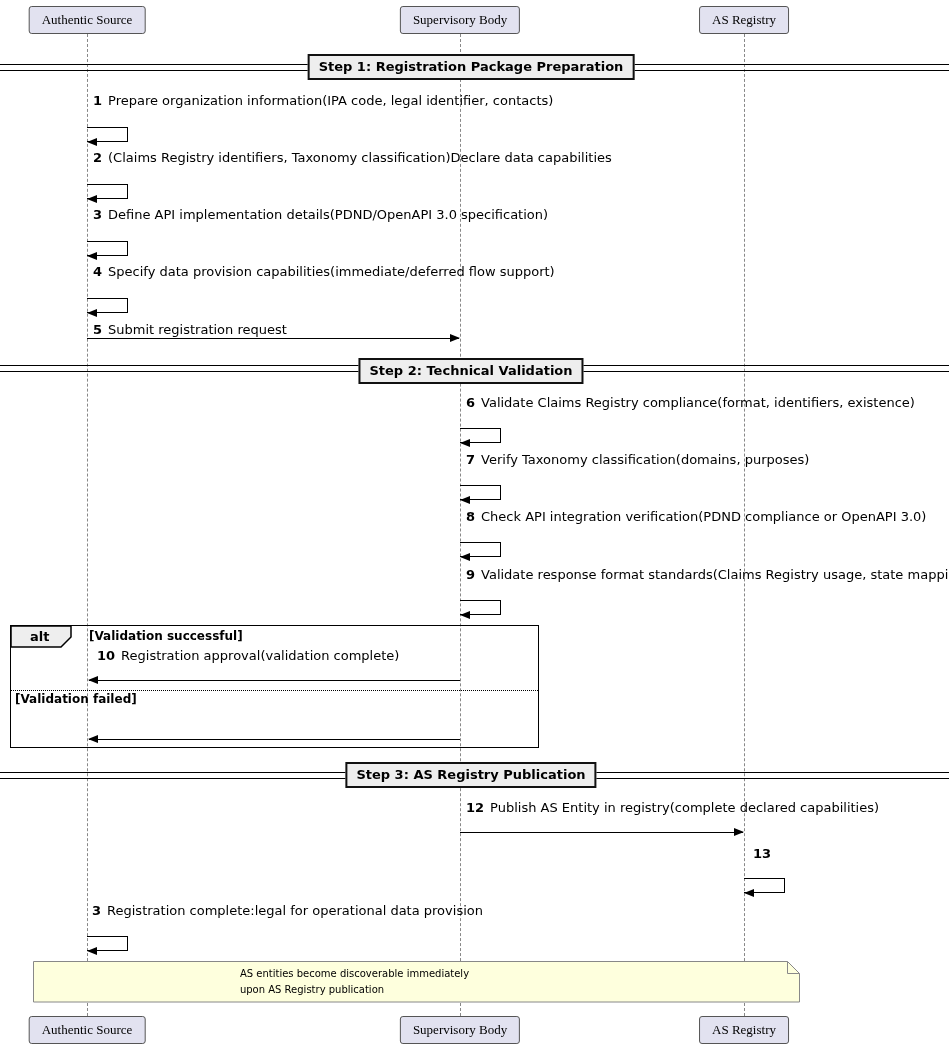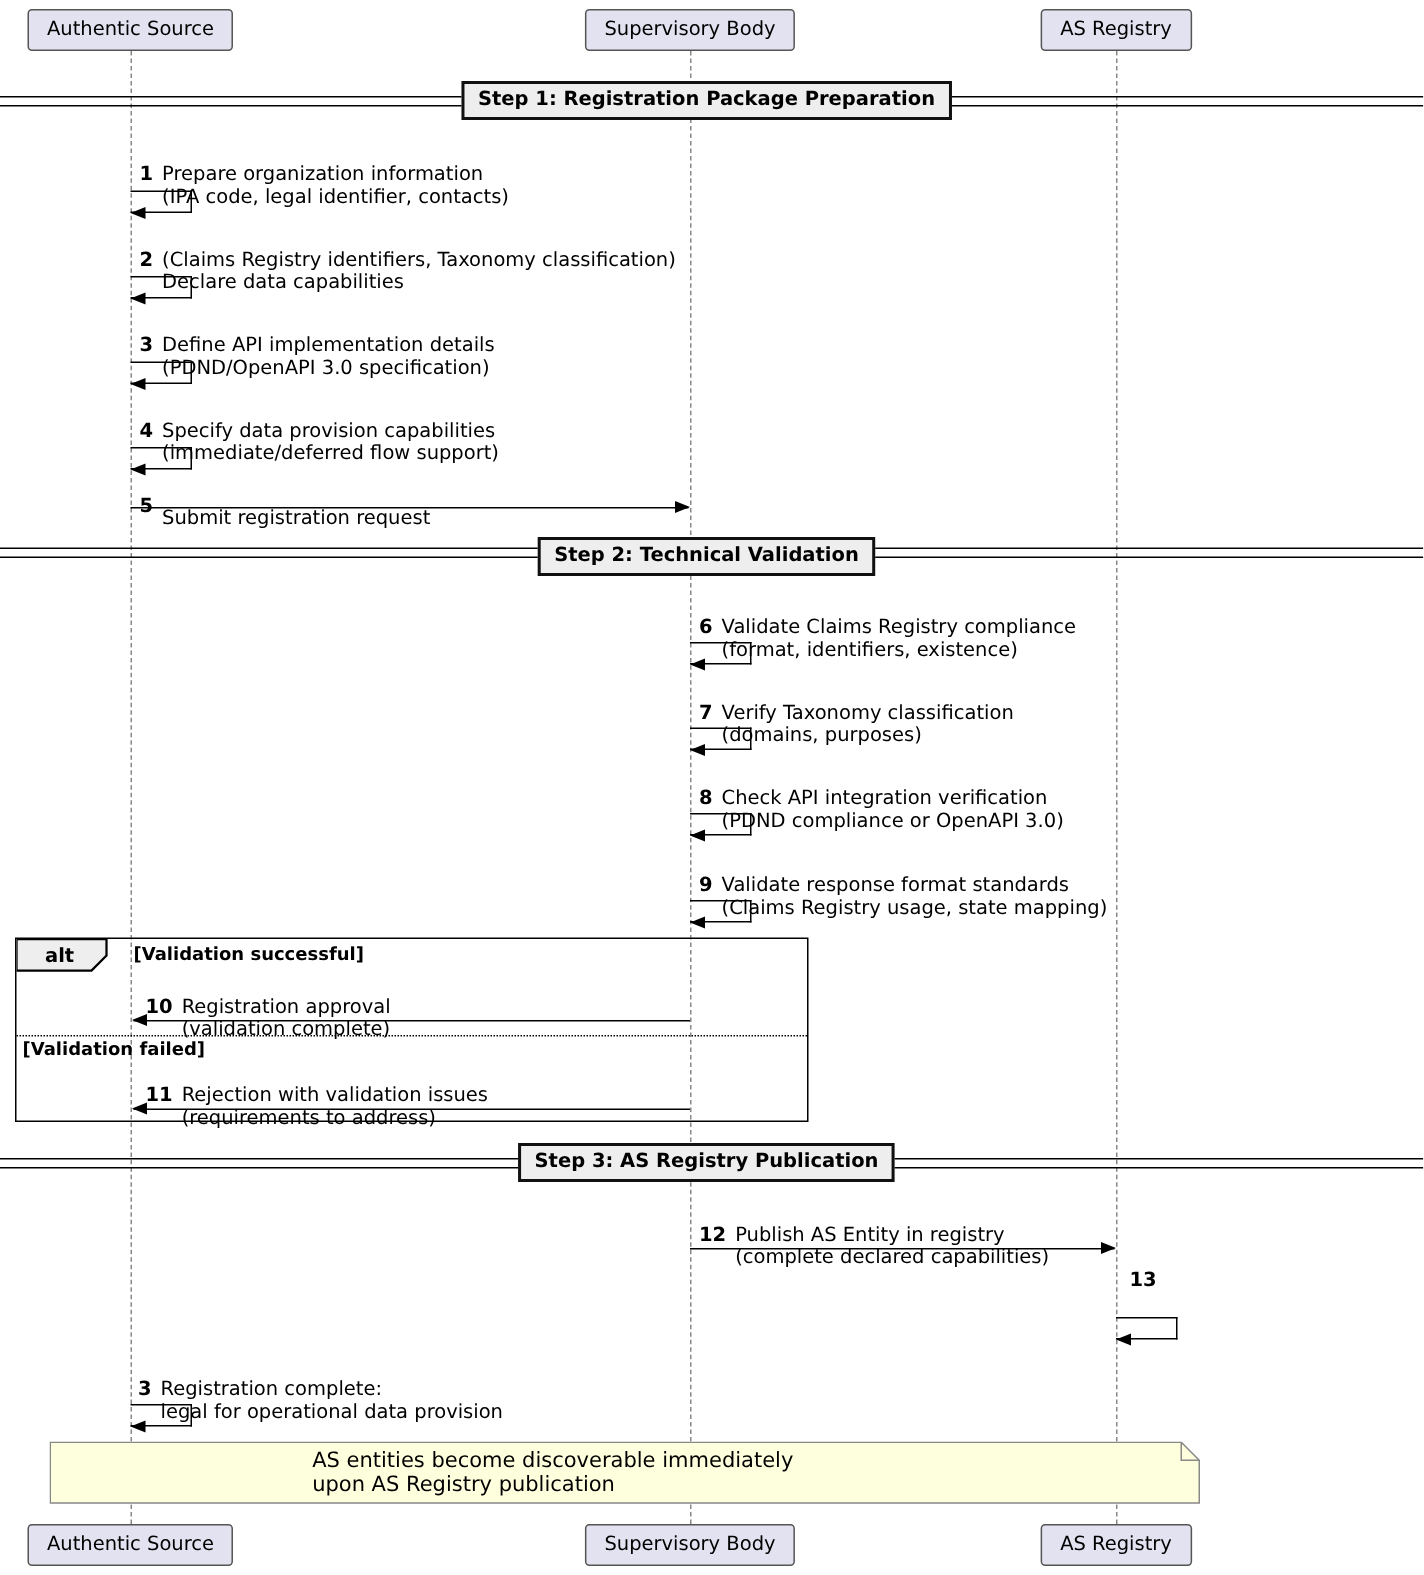--- a/index.html
+++ b/index.html
@@ -7,53 +7,53 @@
     position:relative;width:949px;height:1050px;background:#fff;
     font-family:"DejaVu Sans","Liberation Sans",sans-serif;color:#000;
     overflow:hidden;
   }
   
   .lifeline{position:absolute;top:34px;height:982px;width:0;border-left:1px dashed #888;}
   
   .participant{
     position:absolute;transform:translateX(-50%);
     background:#E2E2F0;border:1px solid #555;border-radius:3px;
-    font-size:13px;line-height:16px;padding:5px 12px;white-space:nowrap;
+    font-size:13px;line-height:16px;padding:5px 12px;white-space:nowrap;font-family:Liberation Serif, serif;
   }
   
   .dline{position:absolute;left:0;width:949px;height:0;border-top:1px solid #000;}
   
   .divider-box{
     position:absolute;left:471px;transform:translateX(-50%);
     background:#EEEEEE;border:2px solid #111;
     font-weight:bold;font-size:13px;line-height:16px;padding:3px 9px;white-space:nowrap;
   }
   
   .msg{position:absolute;display:flex;align-items:center;gap:6px;font-size:13px;line-height:15px;white-space:nowrap;}
   .msg .num{font-weight:bold;}
-  .msg .lines{display:flex;flex-direction:column;margin-top:16px;}
+  .msg .lines{display:flex;flex-direction:row;}
   
   .loop{position:absolute;width:40px;height:13px;border-top:1px solid #000;border-right:1px solid #000;border-bottom:1px solid #000;}
   .ah-left{position:absolute;width:0;height:0;border-top:4.5px solid transparent;border-bottom:4.5px solid transparent;border-right:10px solid #000;}
   .loop .ah-left{left:0;bottom:-5px;}
   .ah-right{position:absolute;width:0;height:0;border-top:4.5px solid transparent;border-bottom:4.5px solid transparent;border-left:10px solid #000;}
   
   .arrow{position:absolute;height:0;border-top:1px solid #000;}
   .arrow .ah-right{right:-1px;top:-5px;}
   .arrow .ah-left{left:-1px;top:-5px;}
   
   .alt-frame{position:absolute;left:10px;top:625px;width:529px;height:123px;border:1.5px solid #000;box-sizing:border-box;}
   .alt-pentagon{position:absolute;left:0;top:0;}
   .alt-pentagon text{font-weight:bold;font-size:13px;font-family:"DejaVu Sans","Liberation Sans",sans-serif;}
   .guard{position:absolute;font-weight:bold;font-size:12px;line-height:14px;white-space:nowrap;}
   .alt-separator{position:absolute;left:0;top:64px;width:100%;height:0;border-top:1px dotted #000;}
   
   .note-text{
-    position:absolute;left:47px;top:966px;width:643px;text-align:center;
-    font-size:14px;line-height:16px;
+    position:absolute;left:33px;top:966px;width:643px;text-align:center;
+    font-size:10px;line-height:16px;
   }
   .note-text .inner{display:inline-block;text-align:left;}
 </style>
 </head>
 <body>
 
 <div id="canvas">
 
   <div class="lifeline" style="left:87px"></div>
   <div class="lifeline" style="left:460px"></div>
@@ -186,27 +186,20 @@
     <span class="num">10</span>
     <span class="lines">
       <span>Registration approval</span>
       <span>(validation complete)</span>
     </span>
   </div>
   <div class="arrow" style="left:89px;top:680px;width:371px">
       <i class="ah-left"></i>
     </div>
 
-  <div class="msg" style="left:97px;top:707px">
-    <span class="num">11</span>
-    <span class="lines">
-      <span>Rejection with validation issues</span>
-      <span>(requirements to address)</span>
-    </span>
-  </div>
   <div class="arrow" style="left:89px;top:739px;width:371px">
       <i class="ah-left"></i>
     </div>
 
   <div class="msg" style="left:466px;top:800px">
     <span class="num">12</span>
     <span class="lines">
       <span>Publish AS Entity in registry</span>
       <span>(complete declared capabilities)</span>
     </span>

